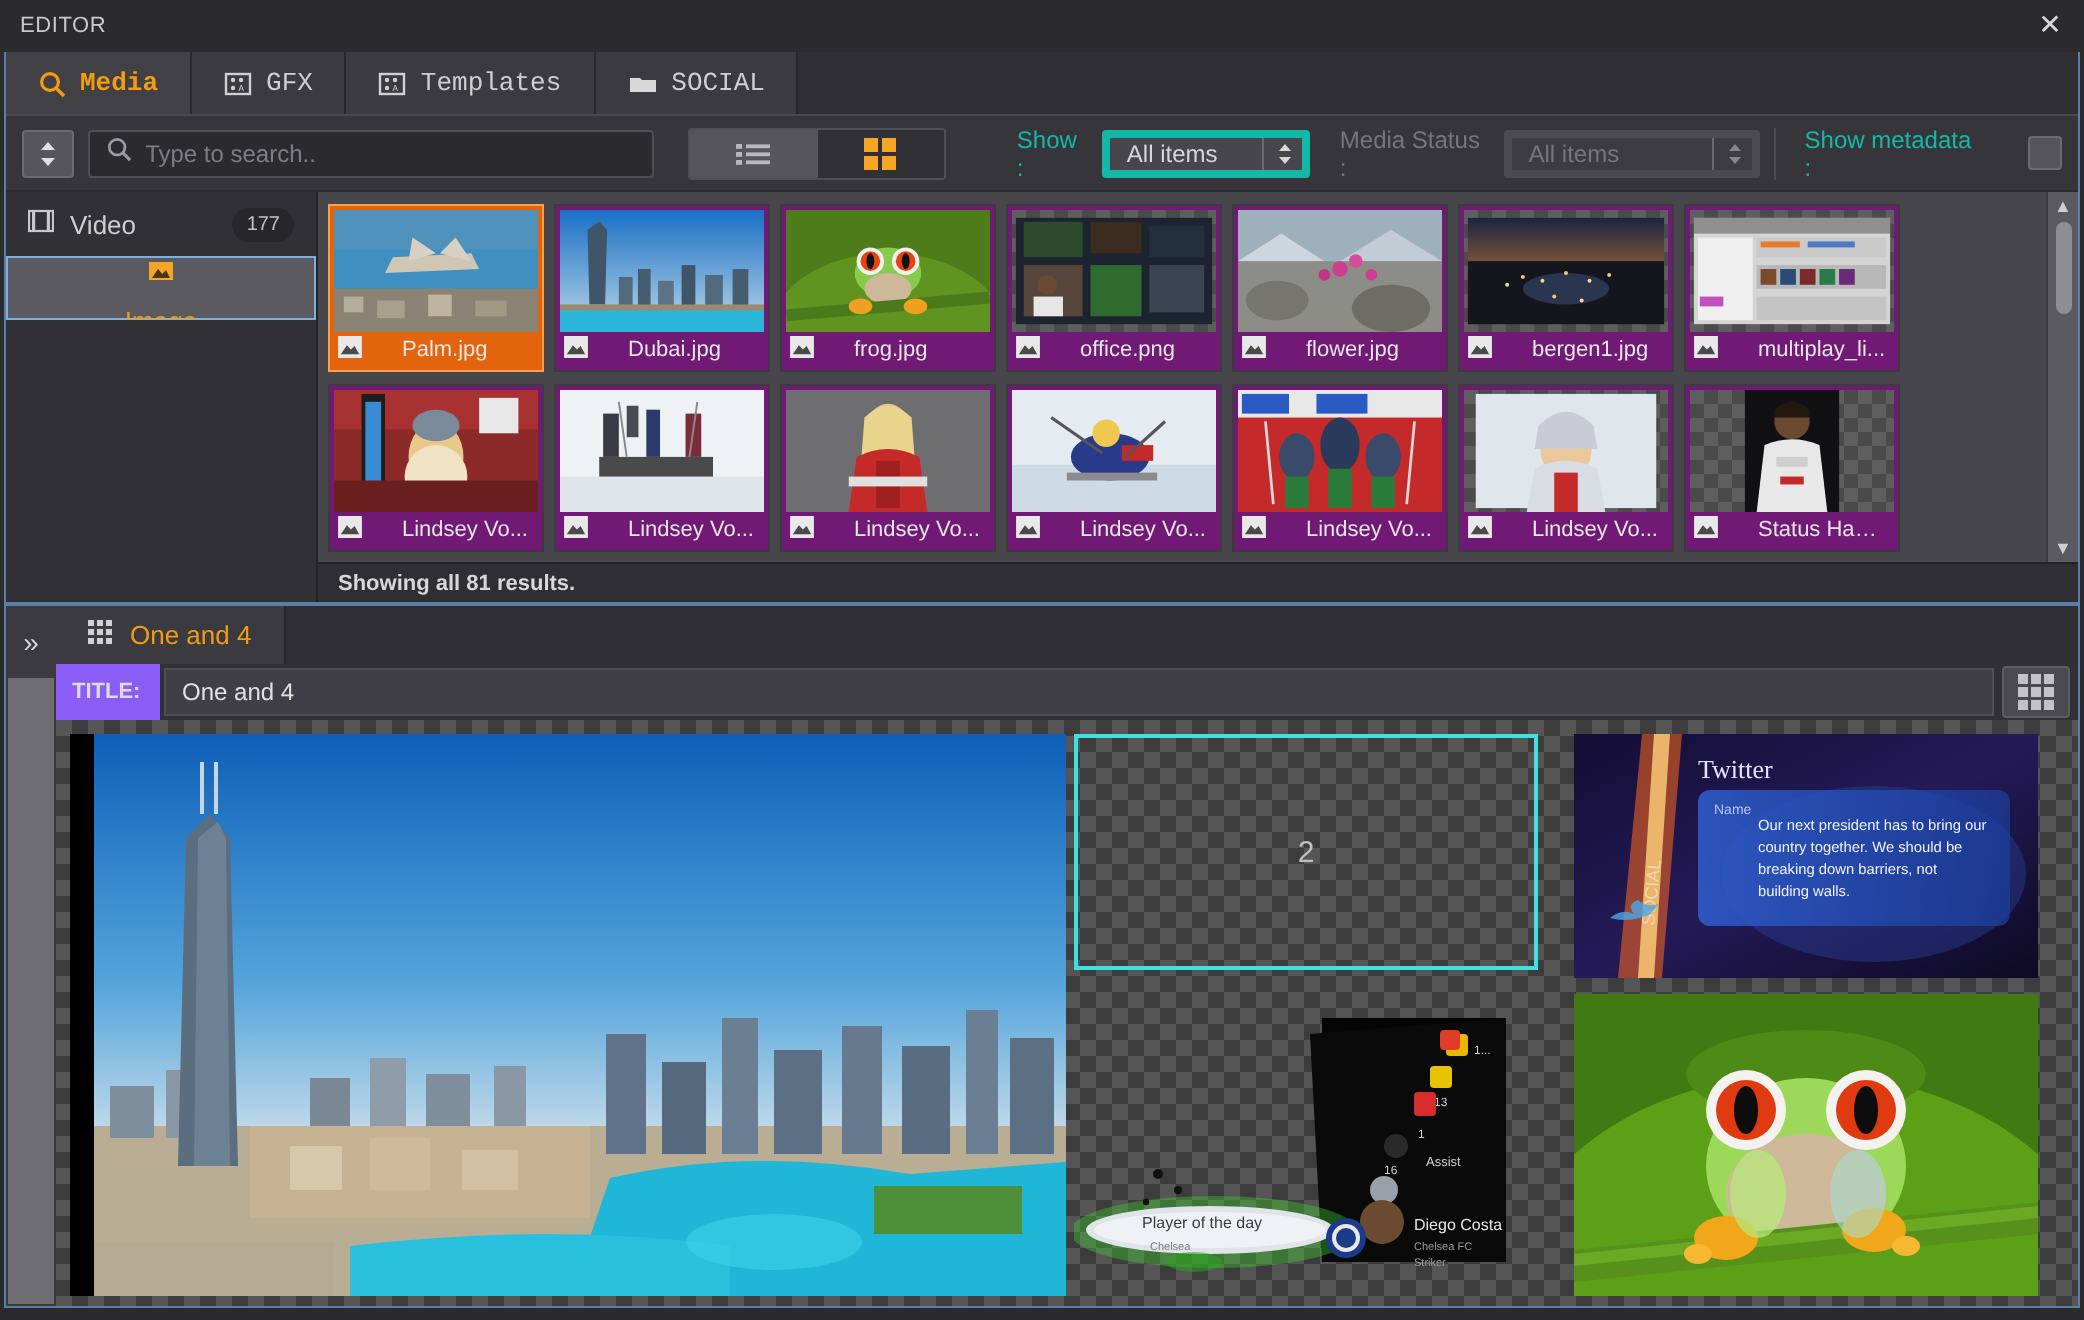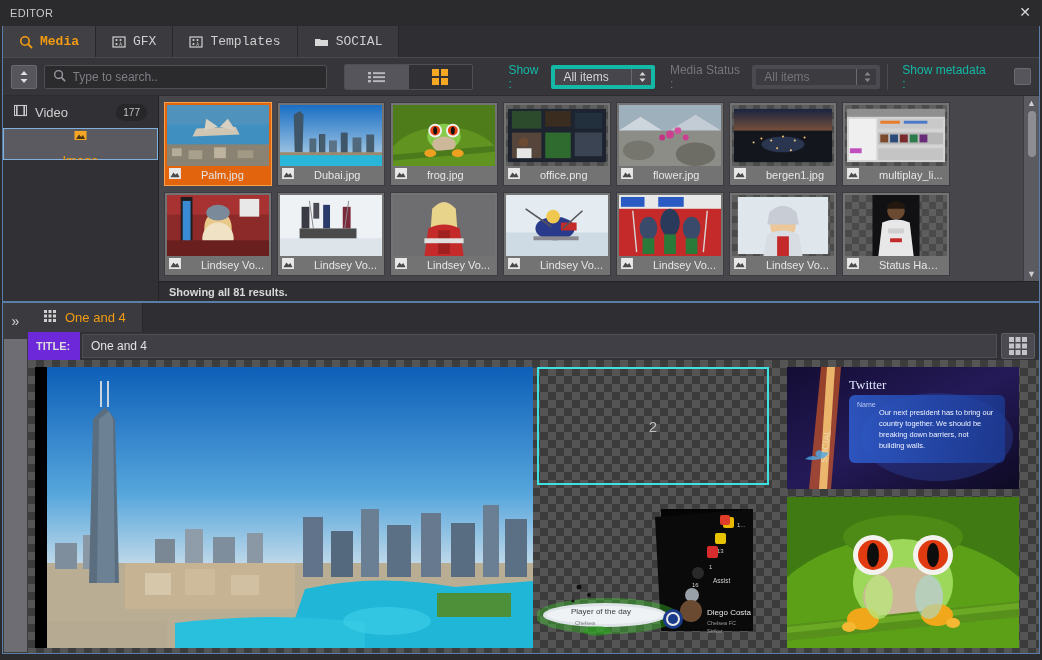--- a/index.html
+++ b/index.html
@@ -116,21 +116,21 @@
   .side-item.active .badge { background: #4a4a50; }
   #sidefill { flex: 1; background: #313135; }
   #gridcol { flex: 1; display: flex; flex-direction: column; min-width: 0; }
   #gridscrollwrap { flex: 1; display: flex; min-height: 0; }
   #grid {
     flex: 1; background: #46464b; padding: 6px 5px;
     display: flex; flex-wrap: wrap; align-content: flex-start;
     gap: 6px 5px; overflow: hidden;
   }
   .card {
-    width: 108px; height: 84px; background: #737373;
+    width: 108px; height: 84px; background: #701a75;
     border: 1px solid #3b3b40; padding: 2px;
     display: flex; flex-direction: column; cursor: pointer;
   }
   .card.selected { background: #e2640d; border-color: #f7a14a; }
   .thumb { flex: 1; position: relative; overflow: hidden; }
   .cap {
     height: 17px; display: flex; align-items: center; gap: 20px;
     font-size: 11px; color: #e6e6e6; padding: 0 2px;
     white-space: nowrap; overflow: hidden;
   }
@@ -177,21 +177,21 @@
     font-size: 13px; background: #3a3a3f; color: #f39c12;
     border-right: 1px solid #28282b; cursor: pointer;
   }
   .btab-filler { flex: 1; background: #2f2f33; }
   #titlerow {
     height: 28px; display: flex; align-items: center;
     background: #313135; padding: 0 4px 0 0; gap: 0;
   }
   #title-label {
     width: 52px; height: 28px; display: flex; align-items: center; padding-left: 8px;
-    font-size: 11px; font-weight: bold; color: #dcdcdc; background: #6d28d9;
+    font-size: 11px; font-weight: bold; color: #dcdcdc; background: #8b5cf6;
   }
   #title-field {
     flex: 1; height: 24px; background: #3f3f45; border: 1px solid #4e4e54;
     display: flex; align-items: center; padding: 0 8px;
     font-size: 12px; color: #e2e2e2; margin-left: 2px;
   }
   #grid-btn {
     width: 34px; height: 26px; margin-left: 4px; background: #4a4a50;
     border: 1px solid #5c5c63; border-radius: 2px;
     display: flex; align-items: center; justify-content: center; cursor: pointer;

